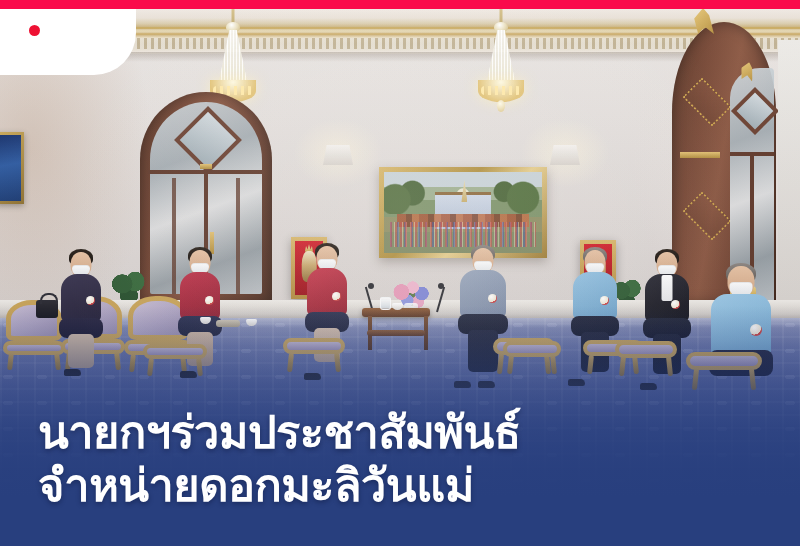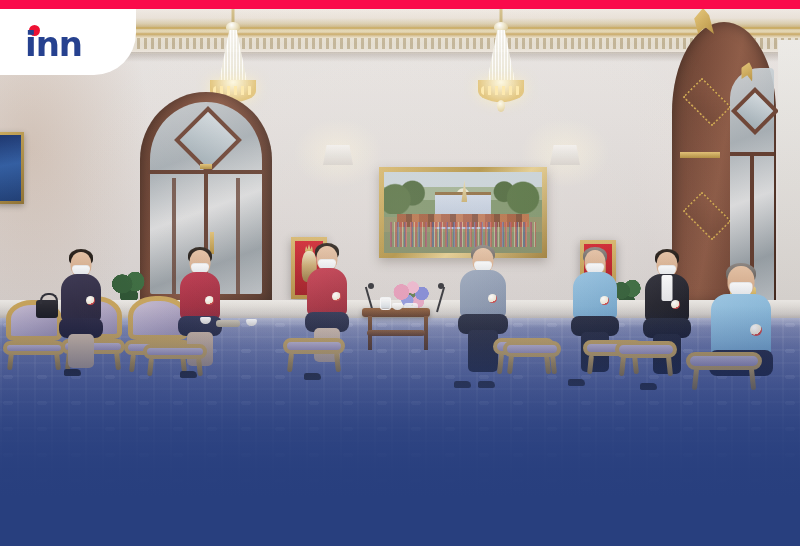--- a/index.html
+++ b/index.html
@@ -668,20 +668,21 @@
     </div>
 
     <div class="photo-grade"></div>
   </div>
 
   <div class="topbar"></div>
 
   <div class="logo-box">
     <div class="logo-mark">
       <div class="logo-dot"></div>
-      <div class="logo-text">inn</div>
     </div>
   </div>
 
   <div class="bottom-fade"></div>
 
+  <div class="headline">นายกฯร่วมประชาสัมพันธ์
+จำหน่ายดอกมะลิวันแม่</div>
 
 </div>
 
 </body></html>

